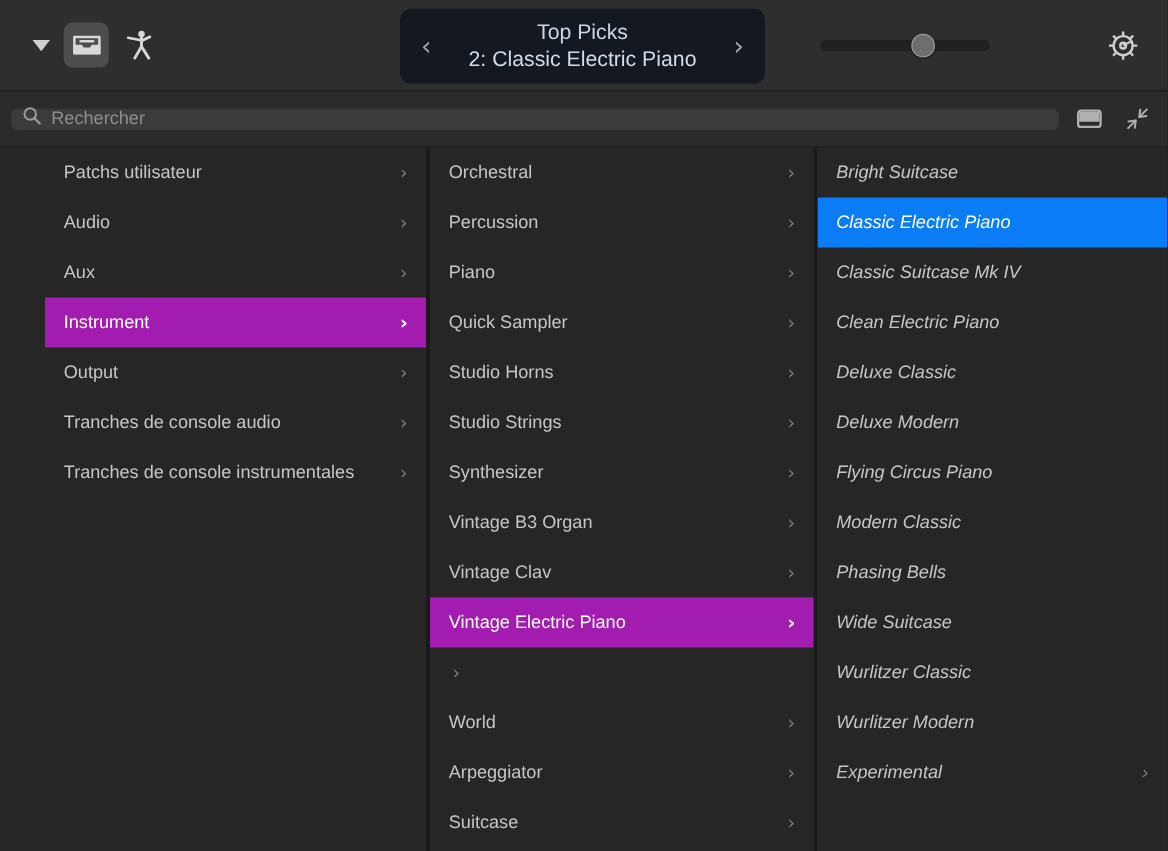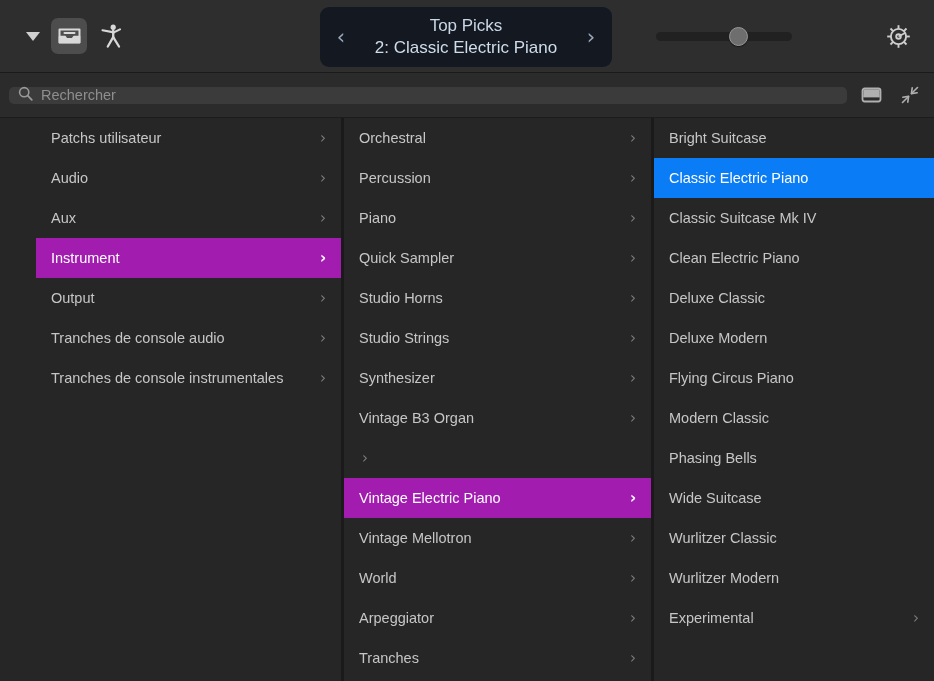--- a/index.html
+++ b/index.html
@@ -191,21 +191,21 @@
     padding-left: 36px;
   }
   .col {
     height: 100%;
     overflow: hidden;
     position: relative;
     background: #262626;
   }
   .col-1 { width: 308px; border-right: 3px solid #1a1a1a; }
   .col-2 { width: 310px; border-right: 3px solid #1a1a1a; }
-  .col-3 { flex: 1; }
+  .col-3 { flex: 1; font-style: italic; }
 
   .row {
     height: 40px;
     display: flex;
     align-items: center;
     padding: 0 12px 0 15px;
     cursor: pointer;
     position: relative;
   }
   .row-label {
@@ -392,40 +392,40 @@
         </div>
         <div class="row">
           <div class="row-label">Synthesizer</div>
           <div class="row-chev">›</div>
         </div>
         <div class="row">
           <div class="row-label">Vintage B3 Organ</div>
           <div class="row-chev">›</div>
         </div>
         <div class="row">
+          <div class="row-label">Vintage Clav</div>
           <div class="row-chev">›</div>
         </div>
         <div class="row sel-gray">
           <div class="row-label">Vintage Electric Piano</div>
           <div class="row-chev">›</div>
         </div>
         <div class="row">
-          <div class="row-label">Vintage Mellotron</div>
           <div class="row-chev">›</div>
         </div>
         <div class="row">
           <div class="row-label">World</div>
           <div class="row-chev">›</div>
         </div>
         <div class="row">
           <div class="row-label">Arpeggiator</div>
           <div class="row-chev">›</div>
         </div>
         <div class="row">
-          <div class="row-label">Tranches</div>
+          <div class="row-label">Suitcase</div>
           <div class="row-chev">›</div>
         </div>
       </div>
     <div class="col col-3" id="col2">
         <div class="row">
           <div class="row-label">Bright Suitcase</div>
           <div class="row-chev"></div>
         </div>
         <div class="row sel-blue">
           <div class="row-label">Classic Electric Piano</div>

